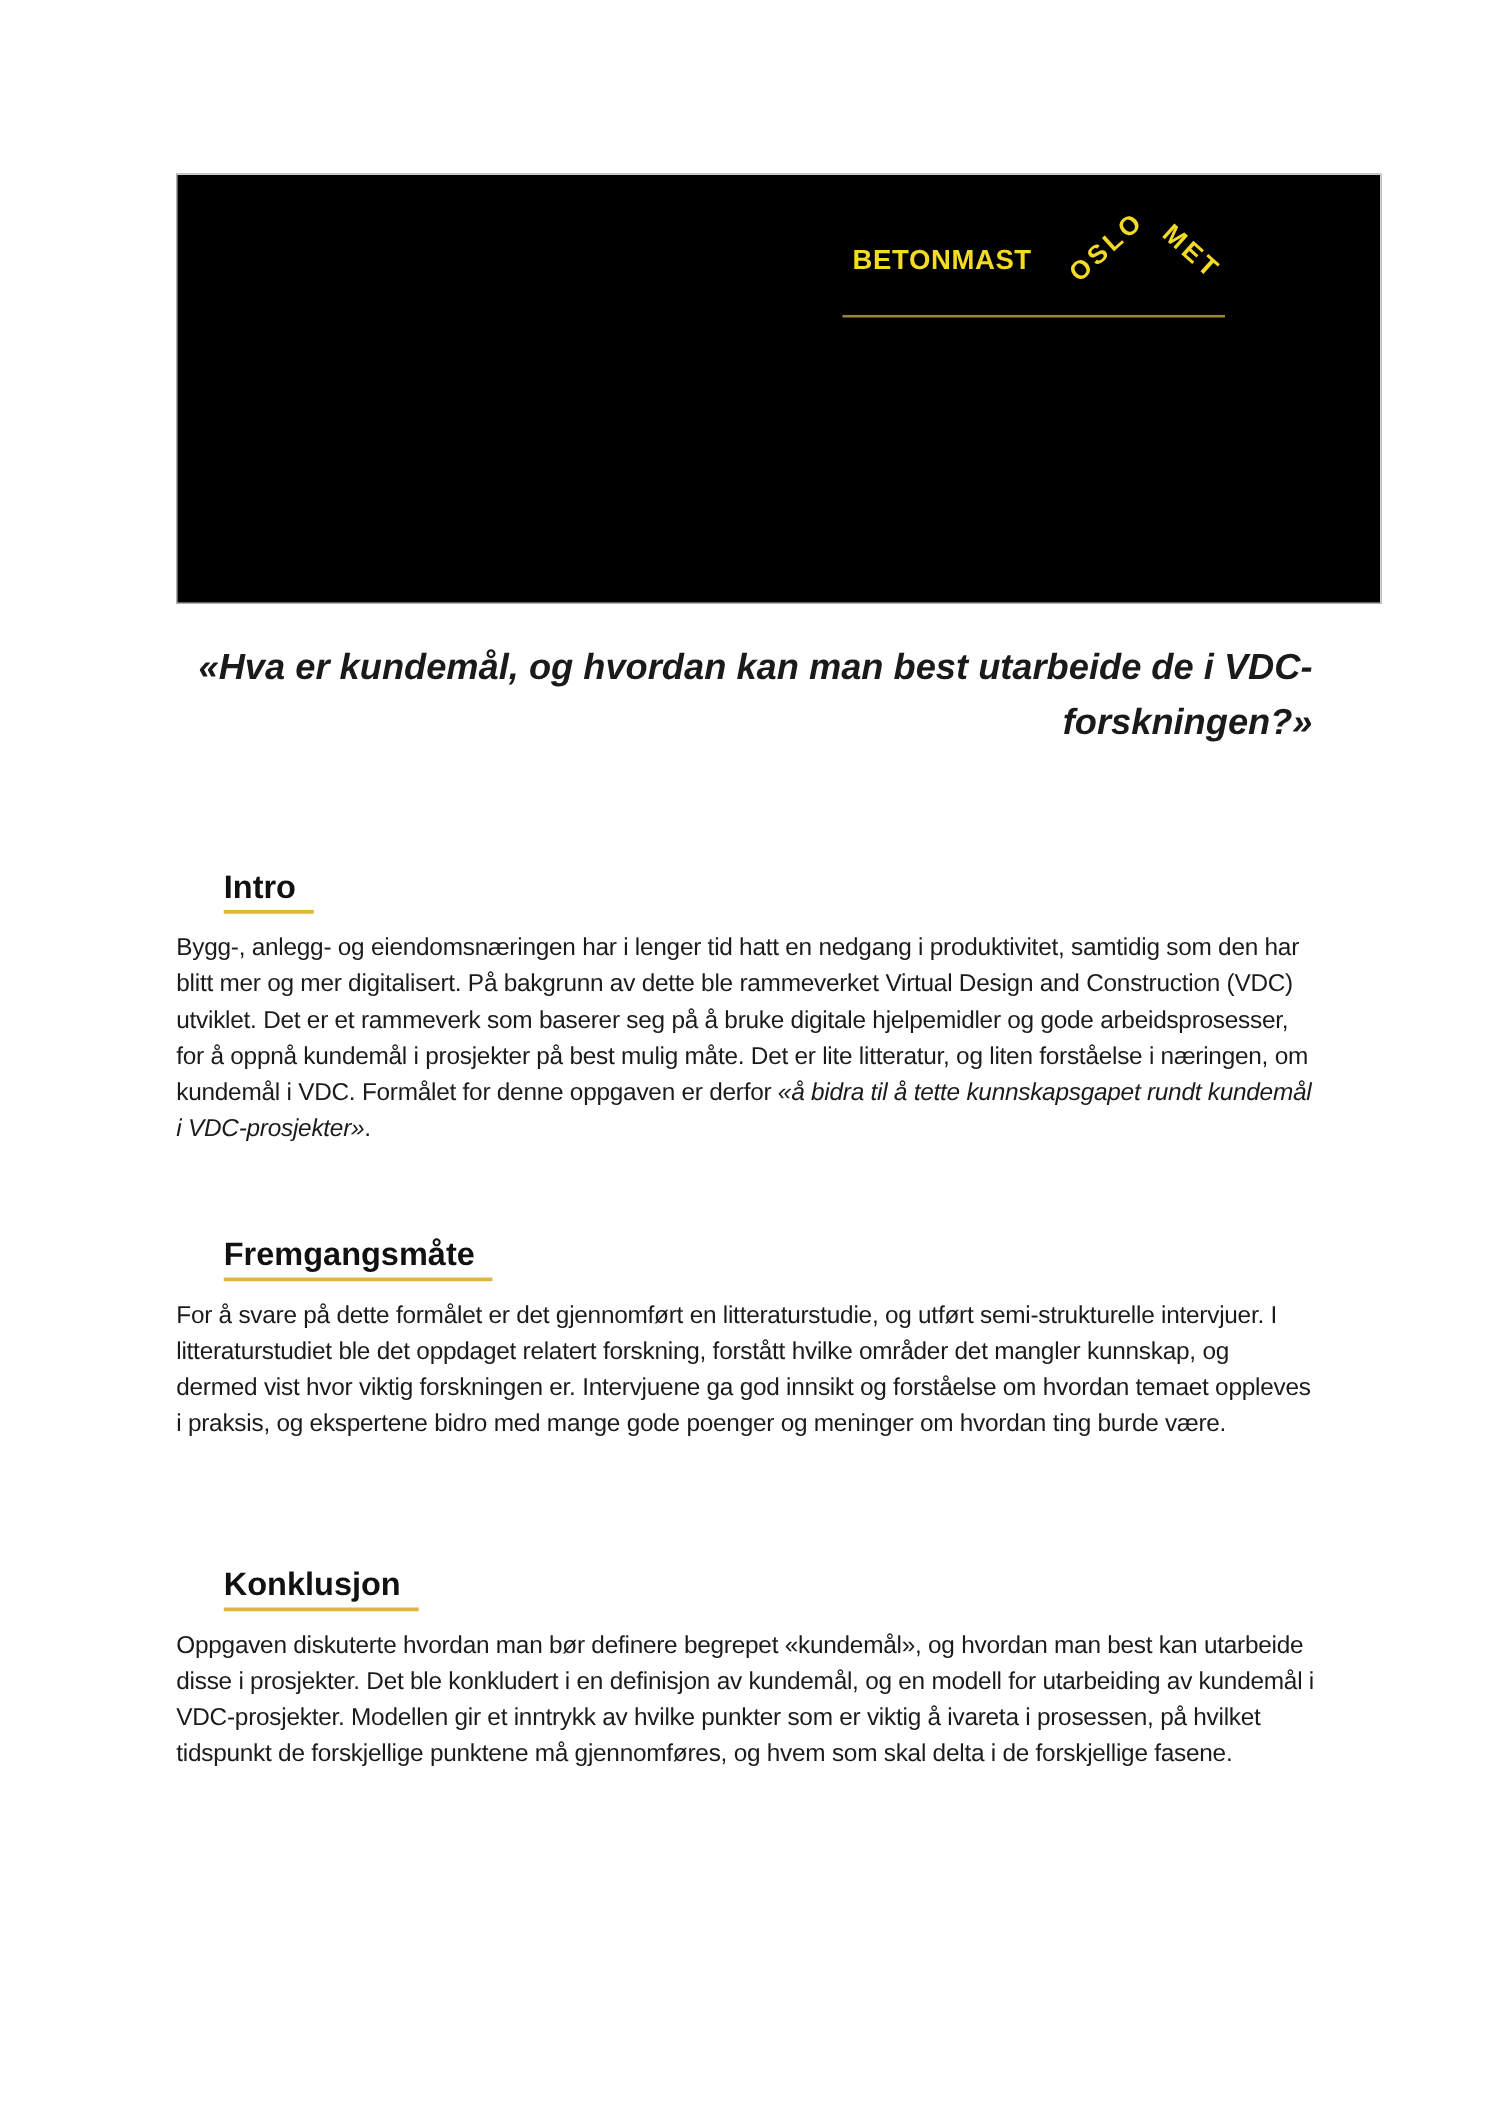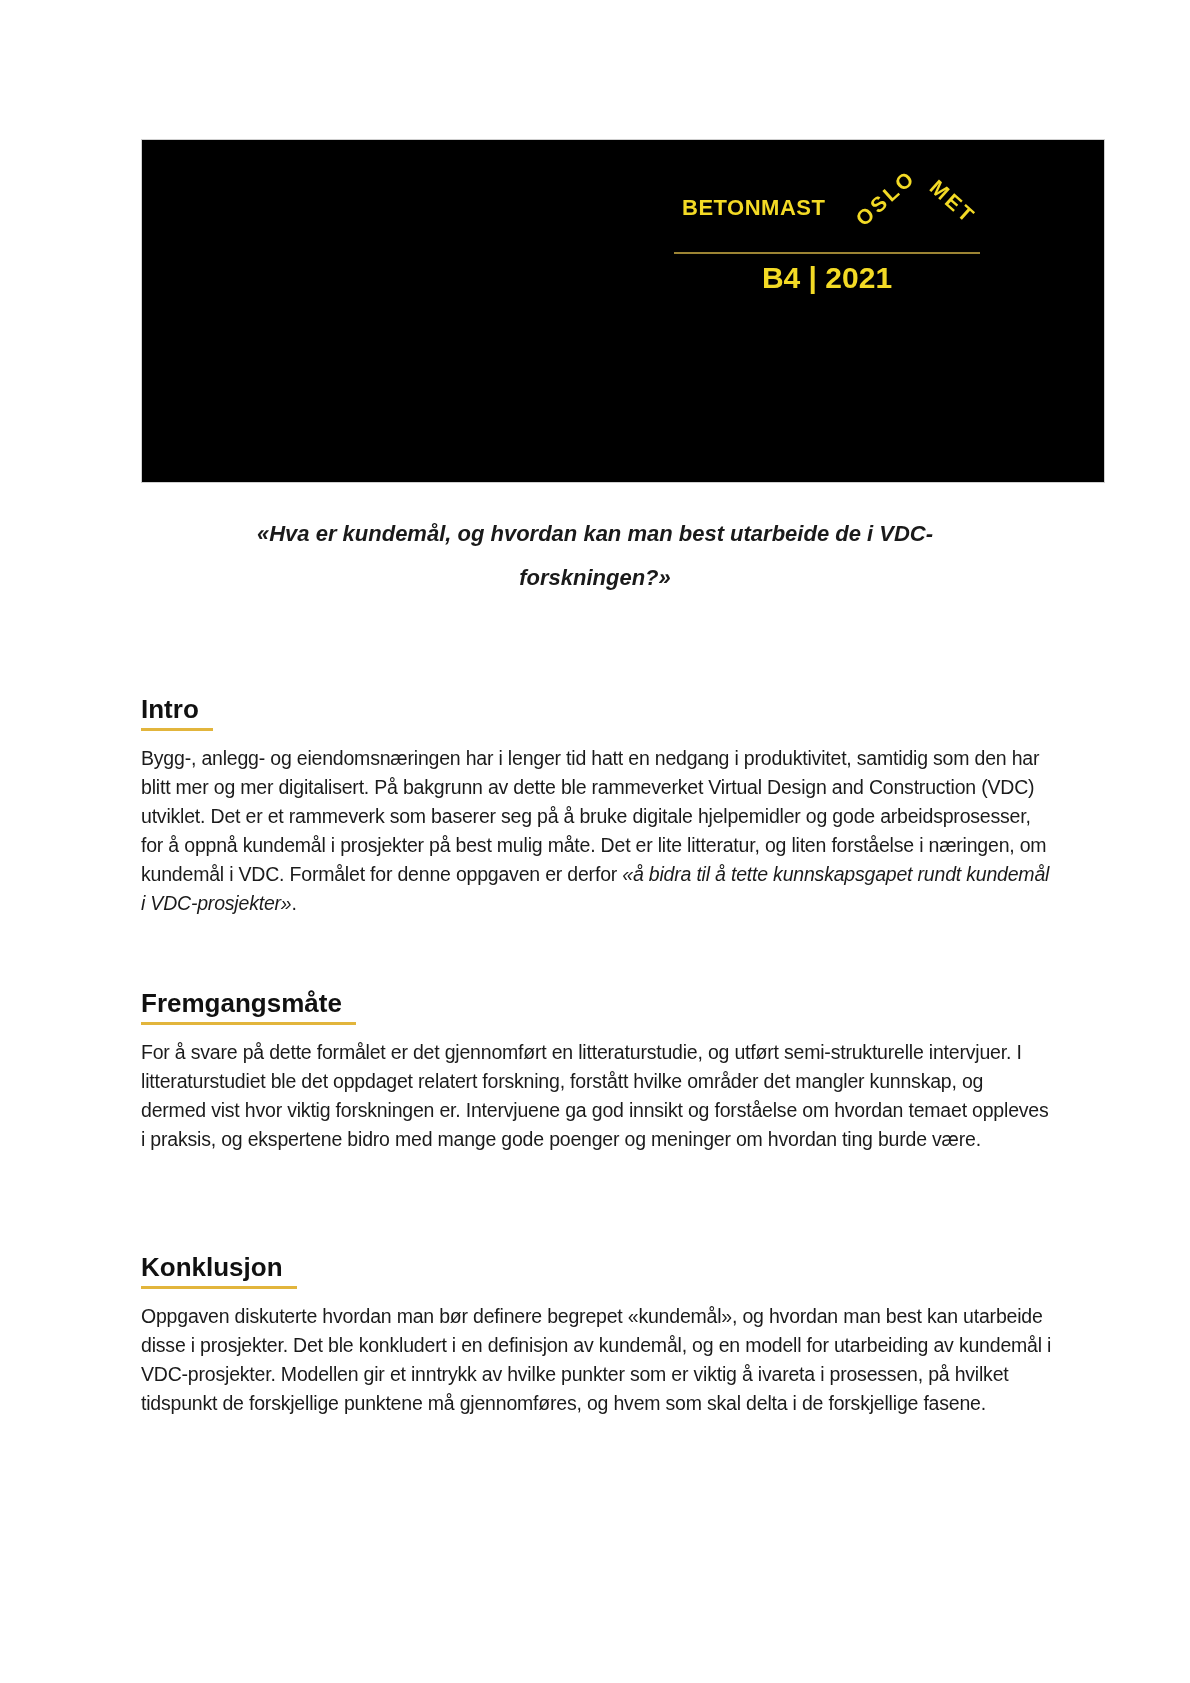--- a/index.html
+++ b/index.html
@@ -60,36 +60,37 @@
   }
   .banner-authors {
     position:absolute; left:20px; top:277px;
     font-size:17.5px; font-weight:700;
     color:#F3DA25; letter-spacing:0.2px;
   }
 
   
   .quote {
     position:absolute; left:140px; top:512px;
-    width:910px; text-align:center;
-    font-size:22px; font-weight:700; font-style:italic;
+    width:910px; text-align:right;
+    font-size:29px; font-weight:700; font-style:italic;
     line-height:44px; color:#1a1a1a;
   }
 
   
   .section { position:absolute; left:141px; width:912px; }
   .section-intro   { top:694px; }
   .section-method  { top:988px; }
   .section-conclusion { top:1252px; }
 
   .section-heading {
     display:inline-block;
     font-size:26px; font-weight:700; color:#111111;
     padding-right:14px; padding-bottom:3px;
     border-bottom:3px solid #E2B53C;
+    margin-left:38px;
   }
   .section-body {
     margin-top:13px;
     font-size:19.5px; line-height:29px;
     color:#1b1b1b; letter-spacing:-0.2px;
     text-align:left;
   }
   .italic-seg { font-style:italic; }
 </style>
 </head>
@@ -99,21 +100,20 @@
 
   <div class="logo-betonmast">BETONMAST</div>
 
   <div class="logo-oslomet">
     <span class="oslo-part">OSLO</span>
     <span class="met-part">MET</span>
   </div>
 
   <div class="banner-divider"></div>
 
-  <div class="banner-edition">B4 | 2021</div>
 
 </div>
 
 <div class="quote">
   <div>«Hva er kundemål, og hvordan kan man best utarbeide de i VDC-</div>
   <div>forskningen?»</div>
 </div>
 
 <div class="section section-intro">
   <div class="section-heading">Intro</div>

